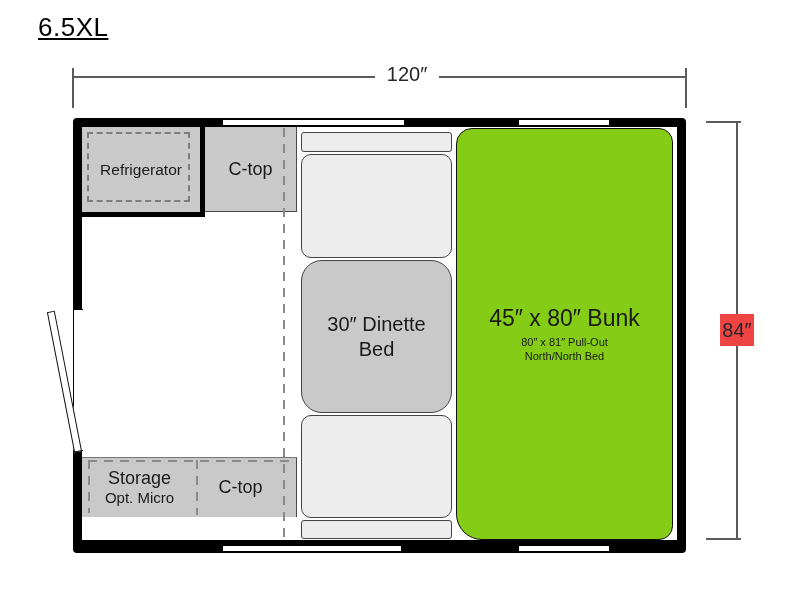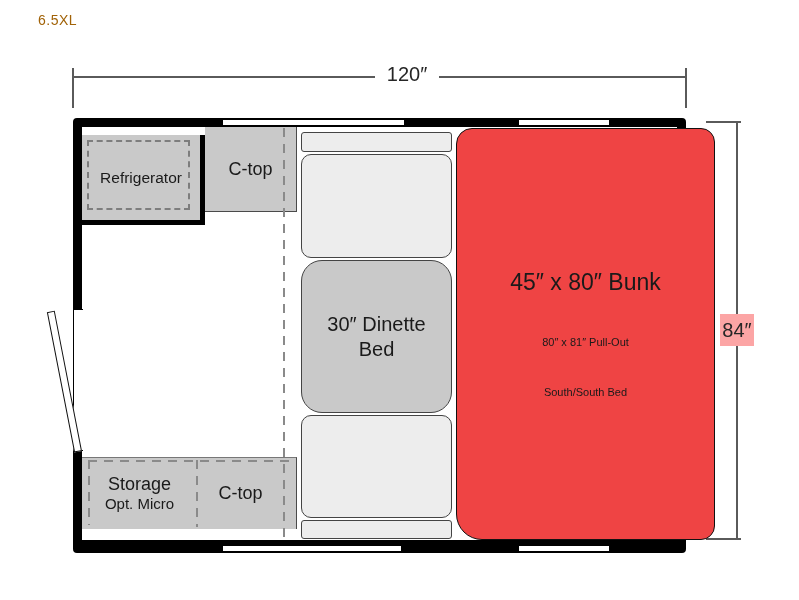--- a/index.html
+++ b/index.html
@@ -2,65 +2,65 @@
 <html><head>
 <meta charset="utf-8">
 <style>
   html,body{margin:0;padding:0;background:#ffffff;}
   .canvas{
     position:relative;width:799px;height:600px;background:#ffffff;overflow:hidden;
     font-family:"Liberation Sans","DejaVu Sans",sans-serif;color:#1a1a1a;
   }
   .abs{position:absolute;}
   
-  .model-title{left:38px;top:12px;font-size:14px;letter-spacing:.5px;color:#a16207;}
+  .model-title{left:38px;top:12px;font-size:26px;letter-spacing:.5px;color:#000000;text-decoration:underline;}
   
   .dim{background:#5a5a5a;}
   .dim-label{font-size:20px;color:#262626;}
   .dim-top-labelwrap{left:72px;top:63px;width:614px;text-align:center;margin-left:28px;}
   .dim-top-labelwrap span{background:#ffffff;padding:0 12px;}
   .dim-right-labelwrap{left:708px;top:319px;width:58px;text-align:center;}
-  .dim-right-labelwrap span{background:#fca5a5;padding:5px 2px;}
+  .dim-right-labelwrap span{background:#ef4444;padding:5px 2px;}
   
   .plan-wall{left:73px;top:118px;width:613px;height:435px;box-sizing:border-box;
     border:9px solid #000;border-bottom-width:13px;border-radius:4px;background:#ffffff;}
   .window{background:#ffffff;border:1px solid #000;box-sizing:border-box;}
   .door-gap{left:74px;top:309px;width:9px;height:142px;background:#ffffff;
     border-top:1.5px solid #000;border-bottom:1.5px solid #000;box-sizing:border-box;}
   .door-leaf{left:74px;top:308px;width:8px;height:143px;background:#ffffff;
     border:1.5px solid #111;box-sizing:border-box;
     transform:rotate(-11deg);transform-origin:100% 100%;}
   
   .cab{background:#c9c9c9;box-sizing:border-box;}
   .cushion{background:#ededed;border:1.2px solid #444;box-sizing:border-box;}
-  .fridge{left:82px;top:135px;width:123px;height:90px;
+  .fridge{left:82px;top:127px;width:123px;height:90px;
     border-right:5px solid #000;border-bottom:5px solid #000;
     display:flex;align-items:center;justify-content:center;}
   .fridge-dash{position:absolute;left:5px;top:5px;right:10px;bottom:10px;
     border:2px dashed #7d7d7d;}
   .fridge-label{position:relative;font-size:15.5px;}
   .ctop-top{left:205px;top:127px;width:92px;height:85px;
     border-right:1.5px solid #4a4a4a;border-bottom:1.5px solid #4a4a4a;
     display:flex;align-items:center;justify-content:center;font-size:18px;}
   .dash-v{width:2px;background-image:repeating-linear-gradient(to bottom,#8a8a8a 0 9px,transparent 9px 16px);}
   .dash-h{height:2px;background-image:repeating-linear-gradient(to right,#8a8a8a 0 9px,transparent 9px 16px);}
   .overhang-line{left:283px;top:128px;height:410px;}
   .strip1{left:301px;top:132px;width:151px;height:20px;border-radius:3px;}
   .seat1{left:301px;top:154px;width:151px;height:104px;border-radius:10px;}
   .dinette-table{left:301px;top:260px;width:151px;height:153px;border:1.2px solid #444;
     border-radius:21px;display:flex;align-items:center;justify-content:center;
     text-align:center;font-size:20px;line-height:1.25;}
   .seat2{left:301px;top:415px;width:151px;height:103px;border-radius:10px;}
   .strip2{left:301px;top:520px;width:151px;height:19px;border-radius:3px;}
-  .bunk{left:456px;top:128px;width:259px;height:412px;background:#ef4444;
+  .bunk{left:456px;top:128px;width:217px;height:412px;background:#84cc16;
     border:1.8px solid #111;border-radius:16px 14px 14px 26px;box-sizing:border-box;
-    display:flex;flex-direction:column;align-items:center;justify-content:center;text-align:center;gap:36px;}
+    display:flex;flex-direction:column;align-items:center;justify-content:center;text-align:center;}
   .bunk-title{font-size:23px;margin-bottom:3px;}
   .bunk-sub{font-size:11px;line-height:1.3;}
-  .storage-cab{left:82px;top:457px;width:215px;height:72px;
+  .storage-cab{left:82px;top:457px;width:215px;height:60px;
     border-top:1.5px solid #777;border-right:1.5px solid #4a4a4a;}
   .storage-dash-top{position:absolute;left:6px;right:4px;top:2px;}
   .storage-dash-left{position:absolute;left:6px;top:2px;bottom:4px;}
   .storage-dash-mid{position:absolute;left:114px;top:2px;bottom:2px;}
   .storage-cell{position:absolute;left:0;top:0;width:115px;height:100%;
     display:flex;flex-direction:column;align-items:center;justify-content:center;line-height:1.2;}
   .storage-l1{font-size:18px;}
   .storage-l2{font-size:15px;text-align:right;}
   .ctop-bottom-cell{position:absolute;left:115px;top:0;width:87px;height:100%;
     display:flex;align-items:center;justify-content:center;font-size:18px;}
@@ -109,21 +109,21 @@
       <div>30″ Dinette</div>
       <div>Bed</div>
     </div>
   </div>
   <div class="abs cushion seat2"></div>
   <div class="abs cushion strip2"></div>
 
   <div class="abs bunk">
     <div class="bunk-title">45″ x 80″ Bunk</div>
     <div class="bunk-sub">80″ x 81″ Pull-Out</div>
-    <div class="bunk-sub">South/South Bed</div>
+    <div class="bunk-sub">North/North Bed</div>
   </div>
 
   <div class="abs cab storage-cab">
     <div class="dash-h storage-dash-top"></div>
     <div class="dash-v storage-dash-left"></div>
     <div class="dash-v storage-dash-mid"></div>
     <div class="storage-cell">
       <div class="storage-l1">Storage</div>
       <div class="storage-l2">Opt. Micro</div>
     </div>

